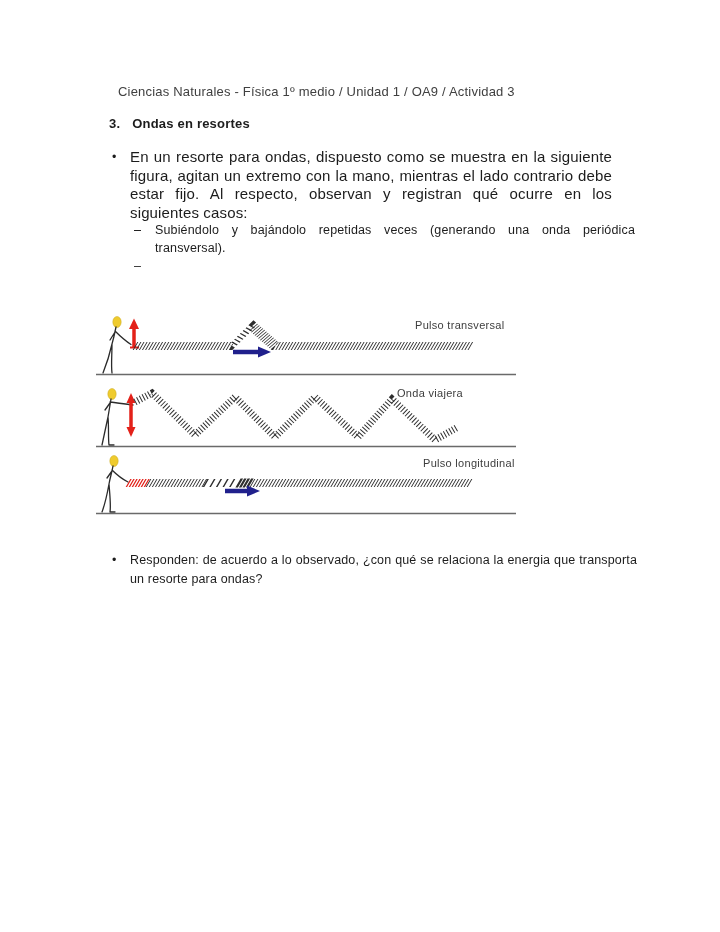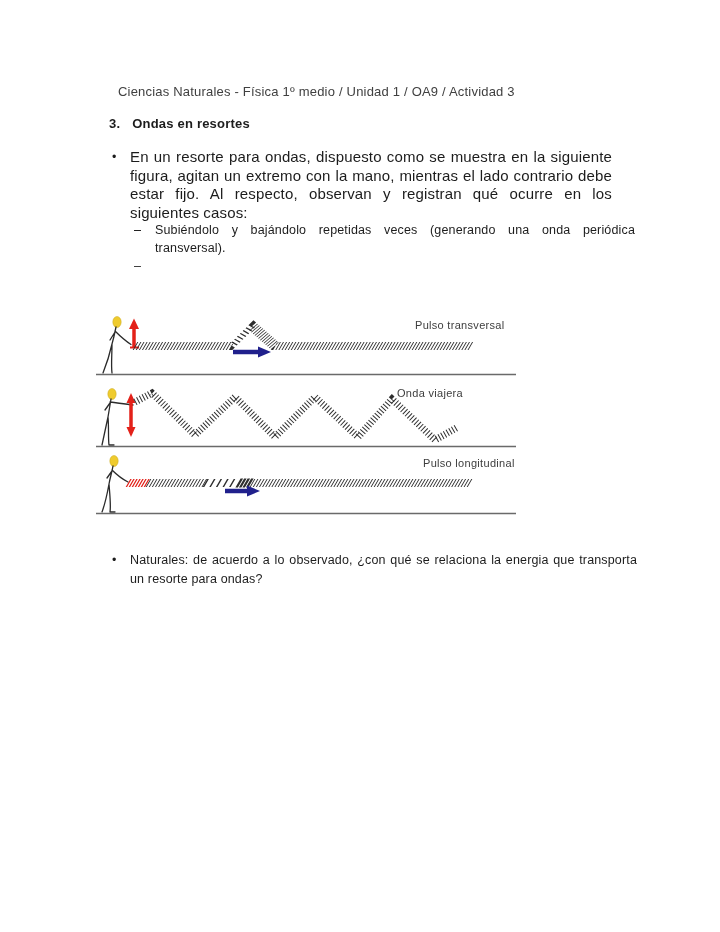--- a/index.html
+++ b/index.html
@@ -118,15 +118,15 @@
     </g>
     <g>
       <path d="M130,39 L153,39" stroke="#20208c" stroke-width="4.5" fill="none"></path>
       <polygon points="165,39 152,33.5 152,44.5" fill="#20208c"></polygon>
     </g>
     <text class="fig-label" x="328" y="15">Pulso longitudinal</text>
     <path class="ground" d="M1,61.5 L421,61.5"></path>
   </svg>
 
   <span class="bullet-marker" style="top:551px;">•</span>
-  <div class="question">Naturales: de acuerdo a lo observado, ¿con qué se relaciona la energia que transporta un resorte para ondas?</div>
+  <div class="question">Responden: de acuerdo a lo observado, ¿con qué se relaciona la energia que transporta un resorte para ondas?</div>
 
 </div>
 
 </body></html>

